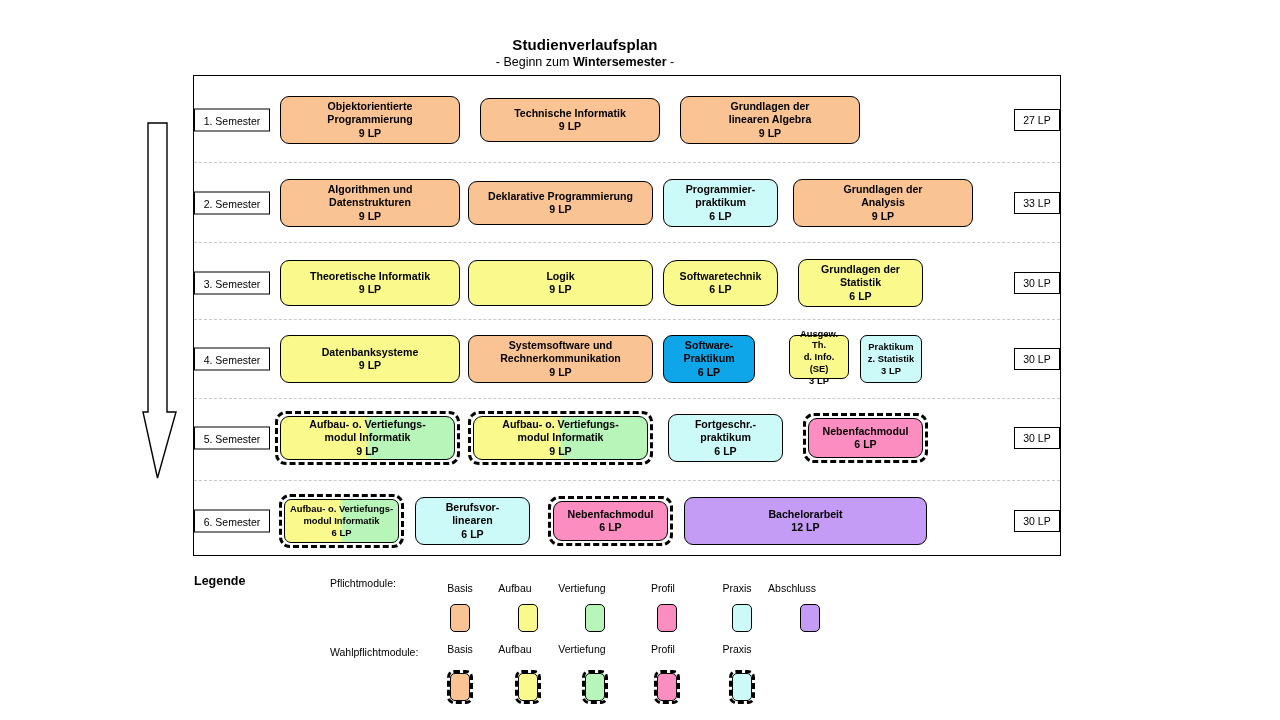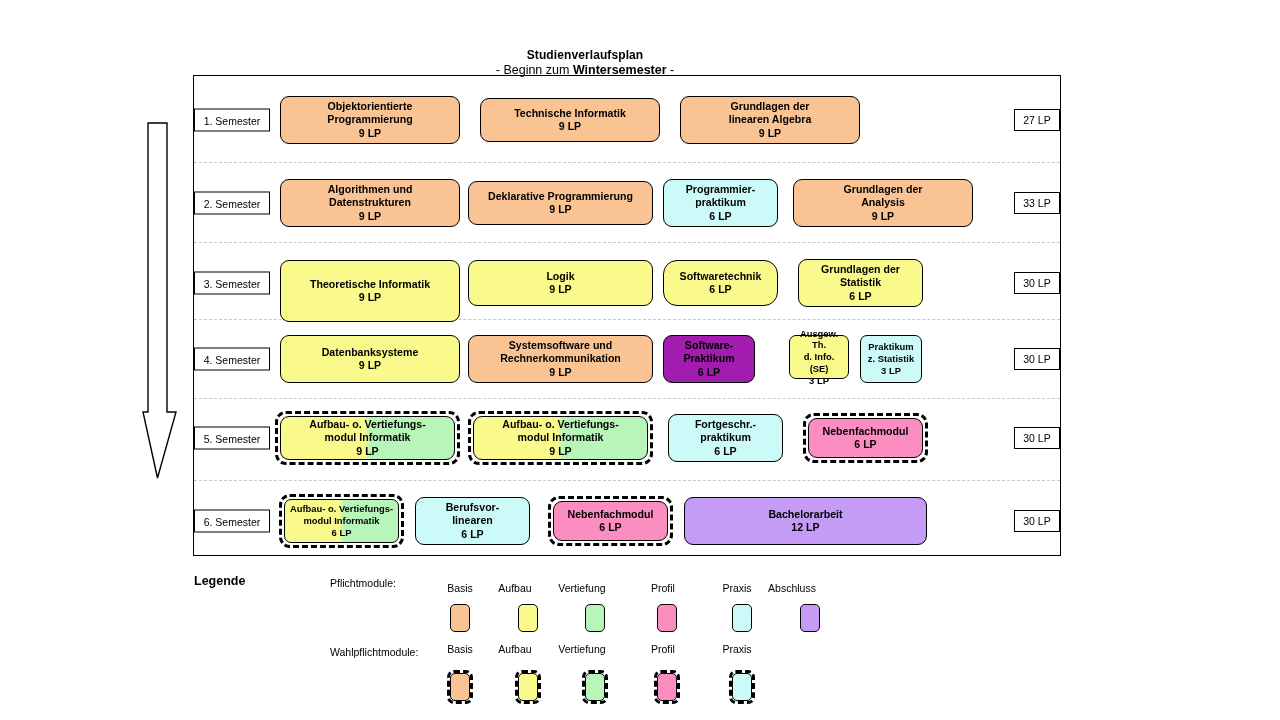--- a/index.html
+++ b/index.html
@@ -16,25 +16,24 @@
 
   
   #title-block {
     position: absolute;
     left: 0; top: 36px;
     width: 1170px;
     text-align: center;
     line-height: 1.25;
   }
   #title-main {
-    font-size: 12px;
+    font-size: 15px;
     font-weight: bold;
     letter-spacing: .1px;
     display: block;
-    margin-top: 12px;
   }
   #title-sub {
     font-size: 12.5px;
     display: block;
   }
   #title-sub .bold { font-weight: bold; }
 
   
   #plan-frame {
     position: absolute;
@@ -247,21 +246,21 @@
           <span>Grundlagen  der</span>
           <span>Analysis</span>
           <span class="lp">9 LP</span>
         </div>
       </div>
     </div>
     <div class="sem-row" style="top: 251px;">
       <div class="sem-label">3. Semester</div>
       <div class="lp-total">30 LP</div>
       <div class="modules">
-        <div class="module" style="background: rgb(250, 250, 140); left: 0px; width: 180px; height: 62px; top: 9px;">
+        <div class="module" style="background: rgb(250, 250, 140); left: 0px; width: 180px; height: 46px; top: 9px;">
           <span>Theoretische Informatik</span>
           <span class="lp">9 LP</span>
         </div>
         <div class="module" style="background: rgb(250, 250, 140); left: 188px; width: 185px; height: 46px; top: 9px;">
           <span>Logik</span>
           <span class="lp">9 LP</span>
         </div>
         <div class="module" style="background: rgb(250, 250, 140); left: 383px; width: 115px; height: 46px; top: 9px; border-radius: 14px;">
           <span>Softwaretechnik</span>
           <span class="lp">6 LP</span>
@@ -279,21 +278,21 @@
       <div class="modules">
         <div class="module" style="background: rgb(250, 250, 140); left: 0px; width: 180px; height: 48px; top: 8px;">
           <span>Datenbanksysteme</span>
           <span class="lp">9 LP</span>
         </div>
         <div class="module" style="background: rgb(249, 195, 148); left: 188px; width: 185px; height: 48px; top: 8px;">
           <span>Systemsoftware und</span>
           <span>Rechnerkommunikation</span>
           <span class="lp">9 LP</span>
         </div>
-        <div class="module" style="background: #a21caf; left: 383px; width: 92px; height: 48px; top: 8px;">
+        <div class="module" style="background: #0ea5e9; left: 383px; width: 92px; height: 48px; top: 8px;">
           <span>Software-</span>
           <span>Praktikum</span>
           <span class="lp">6 LP</span>
         </div>
         <div class="module small" style="background: rgb(250, 250, 140); left: 509px; width: 60px; height: 44px; top: 8px;">
           <span>Ausgew. Th.</span>
           <span>d. Info. (SE)</span>
           <span class="lp">3 LP</span>
         </div>
         <div class="module small" style="background: rgb(204, 250, 249); left: 580px; width: 62px; height: 48px; top: 8px;">

